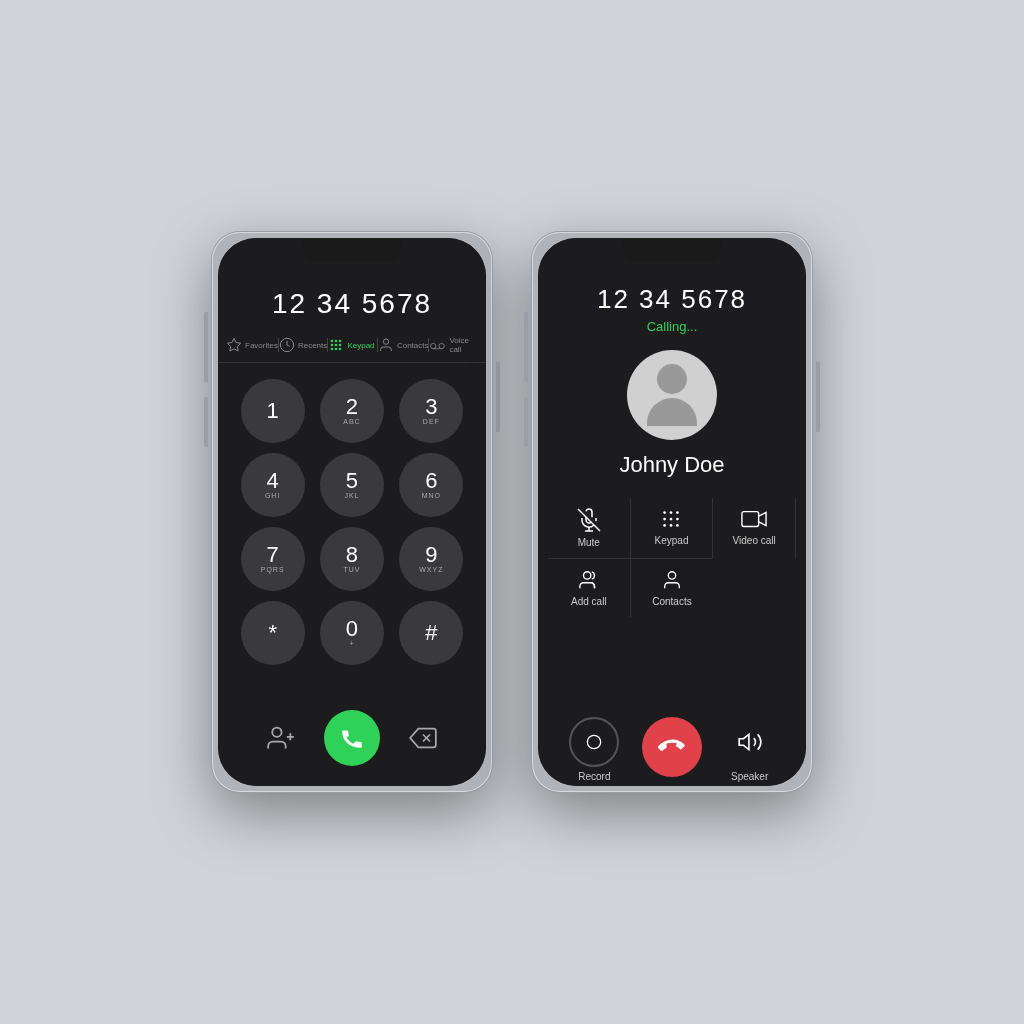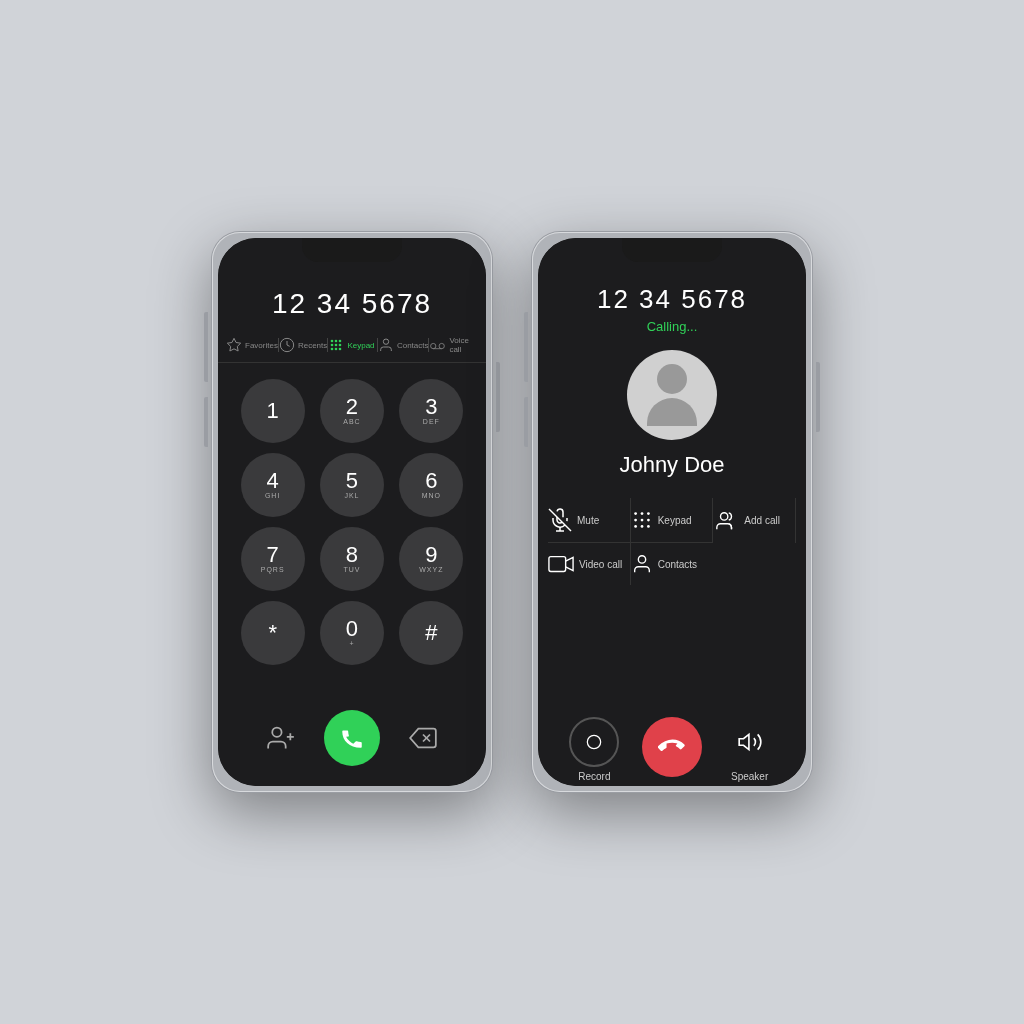--- a/index.html
+++ b/index.html
@@ -262,21 +262,21 @@
     .call-controls {
       display: grid;
       grid-template-columns: repeat(3, 1fr);
       gap: 0;
       margin-top: 20px;
       width: 100%;
       padding: 0 10px;
     }
     .ctrl-item {
       display: flex;
-      flex-direction: row;
+      flex-direction: column;
       align-items: center;
       gap: 5px;
       padding: 10px 0;
     }
     .ctrl-label {
       font-size: 10px;
       color: #ccc;
     }
     .ctrl-divider-v {
       border-right: 1px solid #333;
@@ -515,34 +515,34 @@
                 <circle cx="12" cy="12" r="1.5"></circle>
                 <circle cx="19" cy="12" r="1.5"></circle>
               <circle cx="5" cy="19" r="1.5"></circle>
                 <circle cx="12" cy="19" r="1.5"></circle>
                 <circle cx="19" cy="19" r="1.5"></circle>
             </svg>
             <span class="ctrl-label">Keypad</span>
           </div>
 
           <div class="ctrl-item ctrl-divider-v">
+            <svg width="26" height="22" viewBox="0 0 28 22" fill="none" stroke="#fff" stroke-width="1.5">
+              <rect x="1" y="3" width="18" height="16" rx="2"></rect>
+              <polyline points="19,8 27,4 27,18 19,14"></polyline>
+            </svg>
+            <span class="ctrl-label">Video call</span>
+          </div>
+          <div class="ctrl-item ctrl-divider-v">
             <svg width="26" height="22" viewBox="0 0 28 24" fill="none" stroke="#fff" stroke-width="1.5">
               <path d="M20 21v-2a4 4 0 0 0-4-4H8a4 4 0 0 0-4 4v2"></path>
               <circle cx="12" cy="7" r="4"></circle>
               <path d="M20 21v-2a4 4 0 0 0-3-3.87"></path>
               <path d="M17 3.13a4 4 0 0 1 0 7.75"></path>
             </svg>
             <span class="ctrl-label">Add call</span>
-          </div>
-          <div class="ctrl-item ctrl-divider-v">
-            <svg width="26" height="22" viewBox="0 0 28 22" fill="none" stroke="#fff" stroke-width="1.5">
-              <rect x="1" y="3" width="18" height="16" rx="2"></rect>
-              <polyline points="19,8 27,4 27,18 19,14"></polyline>
-            </svg>
-            <span class="ctrl-label">Video call</span>
           </div>
           <div class="ctrl-item">
             <svg width="22" height="22" viewBox="0 0 24 24" fill="none" stroke="#fff" stroke-width="1.5">
               <path d="M20 21v-2a4 4 0 0 0-4-4H8a4 4 0 0 0-4 4v2"></path>
               <circle cx="12" cy="7" r="4"></circle>
             </svg>
             <span class="ctrl-label">Contacts</span>
           </div>
         </div>
 

